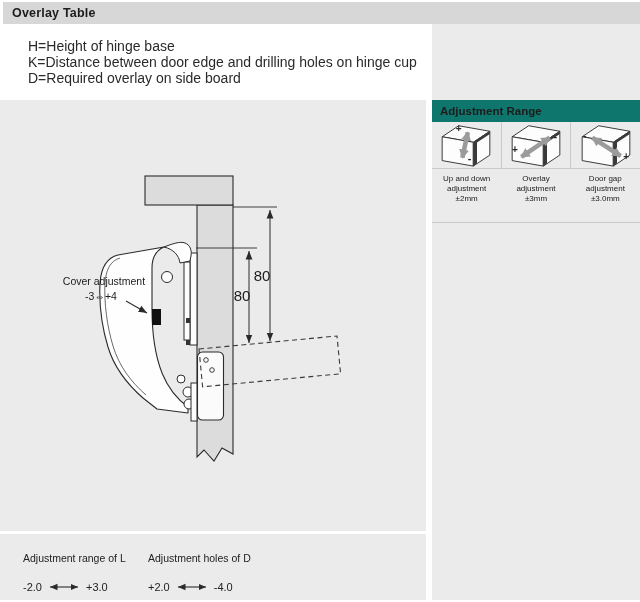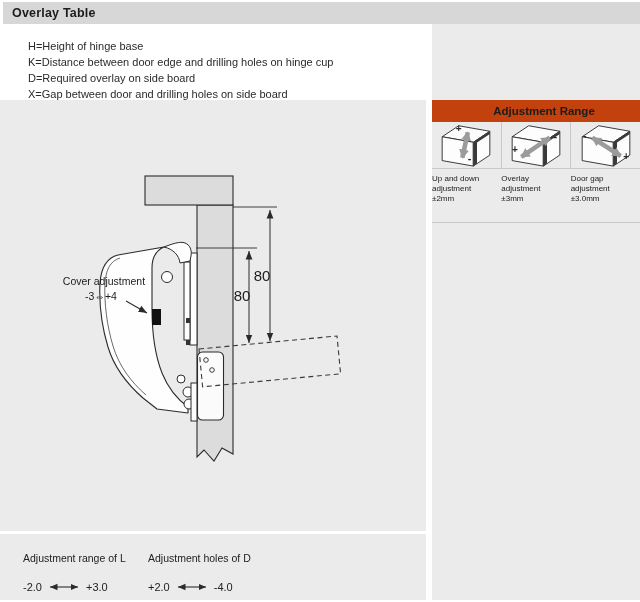--- a/index.html
+++ b/index.html
@@ -9,72 +9,71 @@
   }
   
   .titlebar{
     position:absolute;left:3px;top:2px;width:637px;height:22px;background:#d7d7d7;
     display:flex;align-items:center;padding-left:9px;box-sizing:border-box;
     font-weight:bold;font-size:12.5px;letter-spacing:.2px;
   }
   
   .defs{
     position:absolute;left:28px;top:38px;width:390px;
-    font-size:11px;line-height:16px;color:#2a2a2a;
+    font-size:14px;line-height:16px;color:#2a2a2a;
   }
   .defs div{white-space:nowrap;}
   
   .main-area{position:absolute;left:0;top:100px;width:426px;height:431px;background:#ebebeb;}
   
   .footer-area{position:absolute;left:0;top:534px;width:426px;height:66px;background:#ebebeb;}
   .range-group{position:absolute;top:18px;}
   .range-group.l{left:23px;}
   .range-group.d{left:148px;}
   .range-title{font-size:10.5px;color:#222;margin-bottom:17px;}
   .range-row{display:flex;align-items:center;font-size:11px;color:#222;}
   
   .gapcol{position:absolute;left:426px;top:24px;width:6px;height:578px;background:#ffffff;}
   
   .hdivider{position:absolute;left:0;top:531px;width:640px;height:3px;background:#ffffff;}
   
   .right-panel{position:absolute;left:432px;top:24px;width:208px;height:576px;background:#ebebeb;}
   .rp-header{
-    position:absolute;left:0;top:76px;width:208px;height:22px;background:#c2410c;
-    display:flex;align-items:center;padding-left:16px;box-sizing:border-box;
-    font-weight:bold;font-size:11.5px;justify-content:center;
+    position:absolute;left:0;top:76px;width:208px;height:22px;background:#0f766e;
+    display:flex;align-items:center;padding-left:8px;box-sizing:border-box;
+    font-weight:bold;font-size:11.5px;
   }
   .rp-cells{
     position:absolute;left:0;top:98px;width:208px;height:46px;display:flex;
   }
   .rp-cell{flex:1;display:flex;align-items:center;justify-content:center;}
   .rp-cell + .rp-cell{border-left:1px solid #c9c9c9;}
   .rp-captions{
     position:absolute;left:0;top:144px;width:208px;height:55px;display:flex;
     border-top:1px solid #c9c9c9;border-bottom:1px solid #c9c9c9;box-sizing:border-box;
   }
   .rp-caption{
-    flex:1;text-align:left;font-size:8px;line-height:10px;color:#222;padding-top:5px;
+    flex:1;text-align:center;font-size:8px;line-height:10px;color:#222;padding-top:5px;
   }
   .rp-caption span{display:block;}
   svg text{font-family:"Liberation Sans",sans-serif;}
 </style>
 </head>
 <body>
 
 <div class="canvas">
 
   <div class="titlebar">
     <span>Overlay Table</span>
   </div>
 
   <div class="defs">
     <div>H=Height of hinge base</div>
     <div>K=Distance between door edge and drilling holes on hinge cup</div>
     <div>D=Required overlay on side board</div>
-    <div>X=Gap between door and drilling holes on side board</div>
   </div>
 
   <div class="main-area">
     <svg width="426" height="431" viewBox="0 100 426 431">
       <defs>
         <marker id="dimA" markerUnits="userSpaceOnUse" markerWidth="10" markerHeight="9" refX="8.5" refY="4" orient="auto-start-reverse">
           <path d="M0,0.6 L8.5,4 L0,7.4 Z" fill="#2a2a2a"></path>
         </marker>
       </defs>
 

